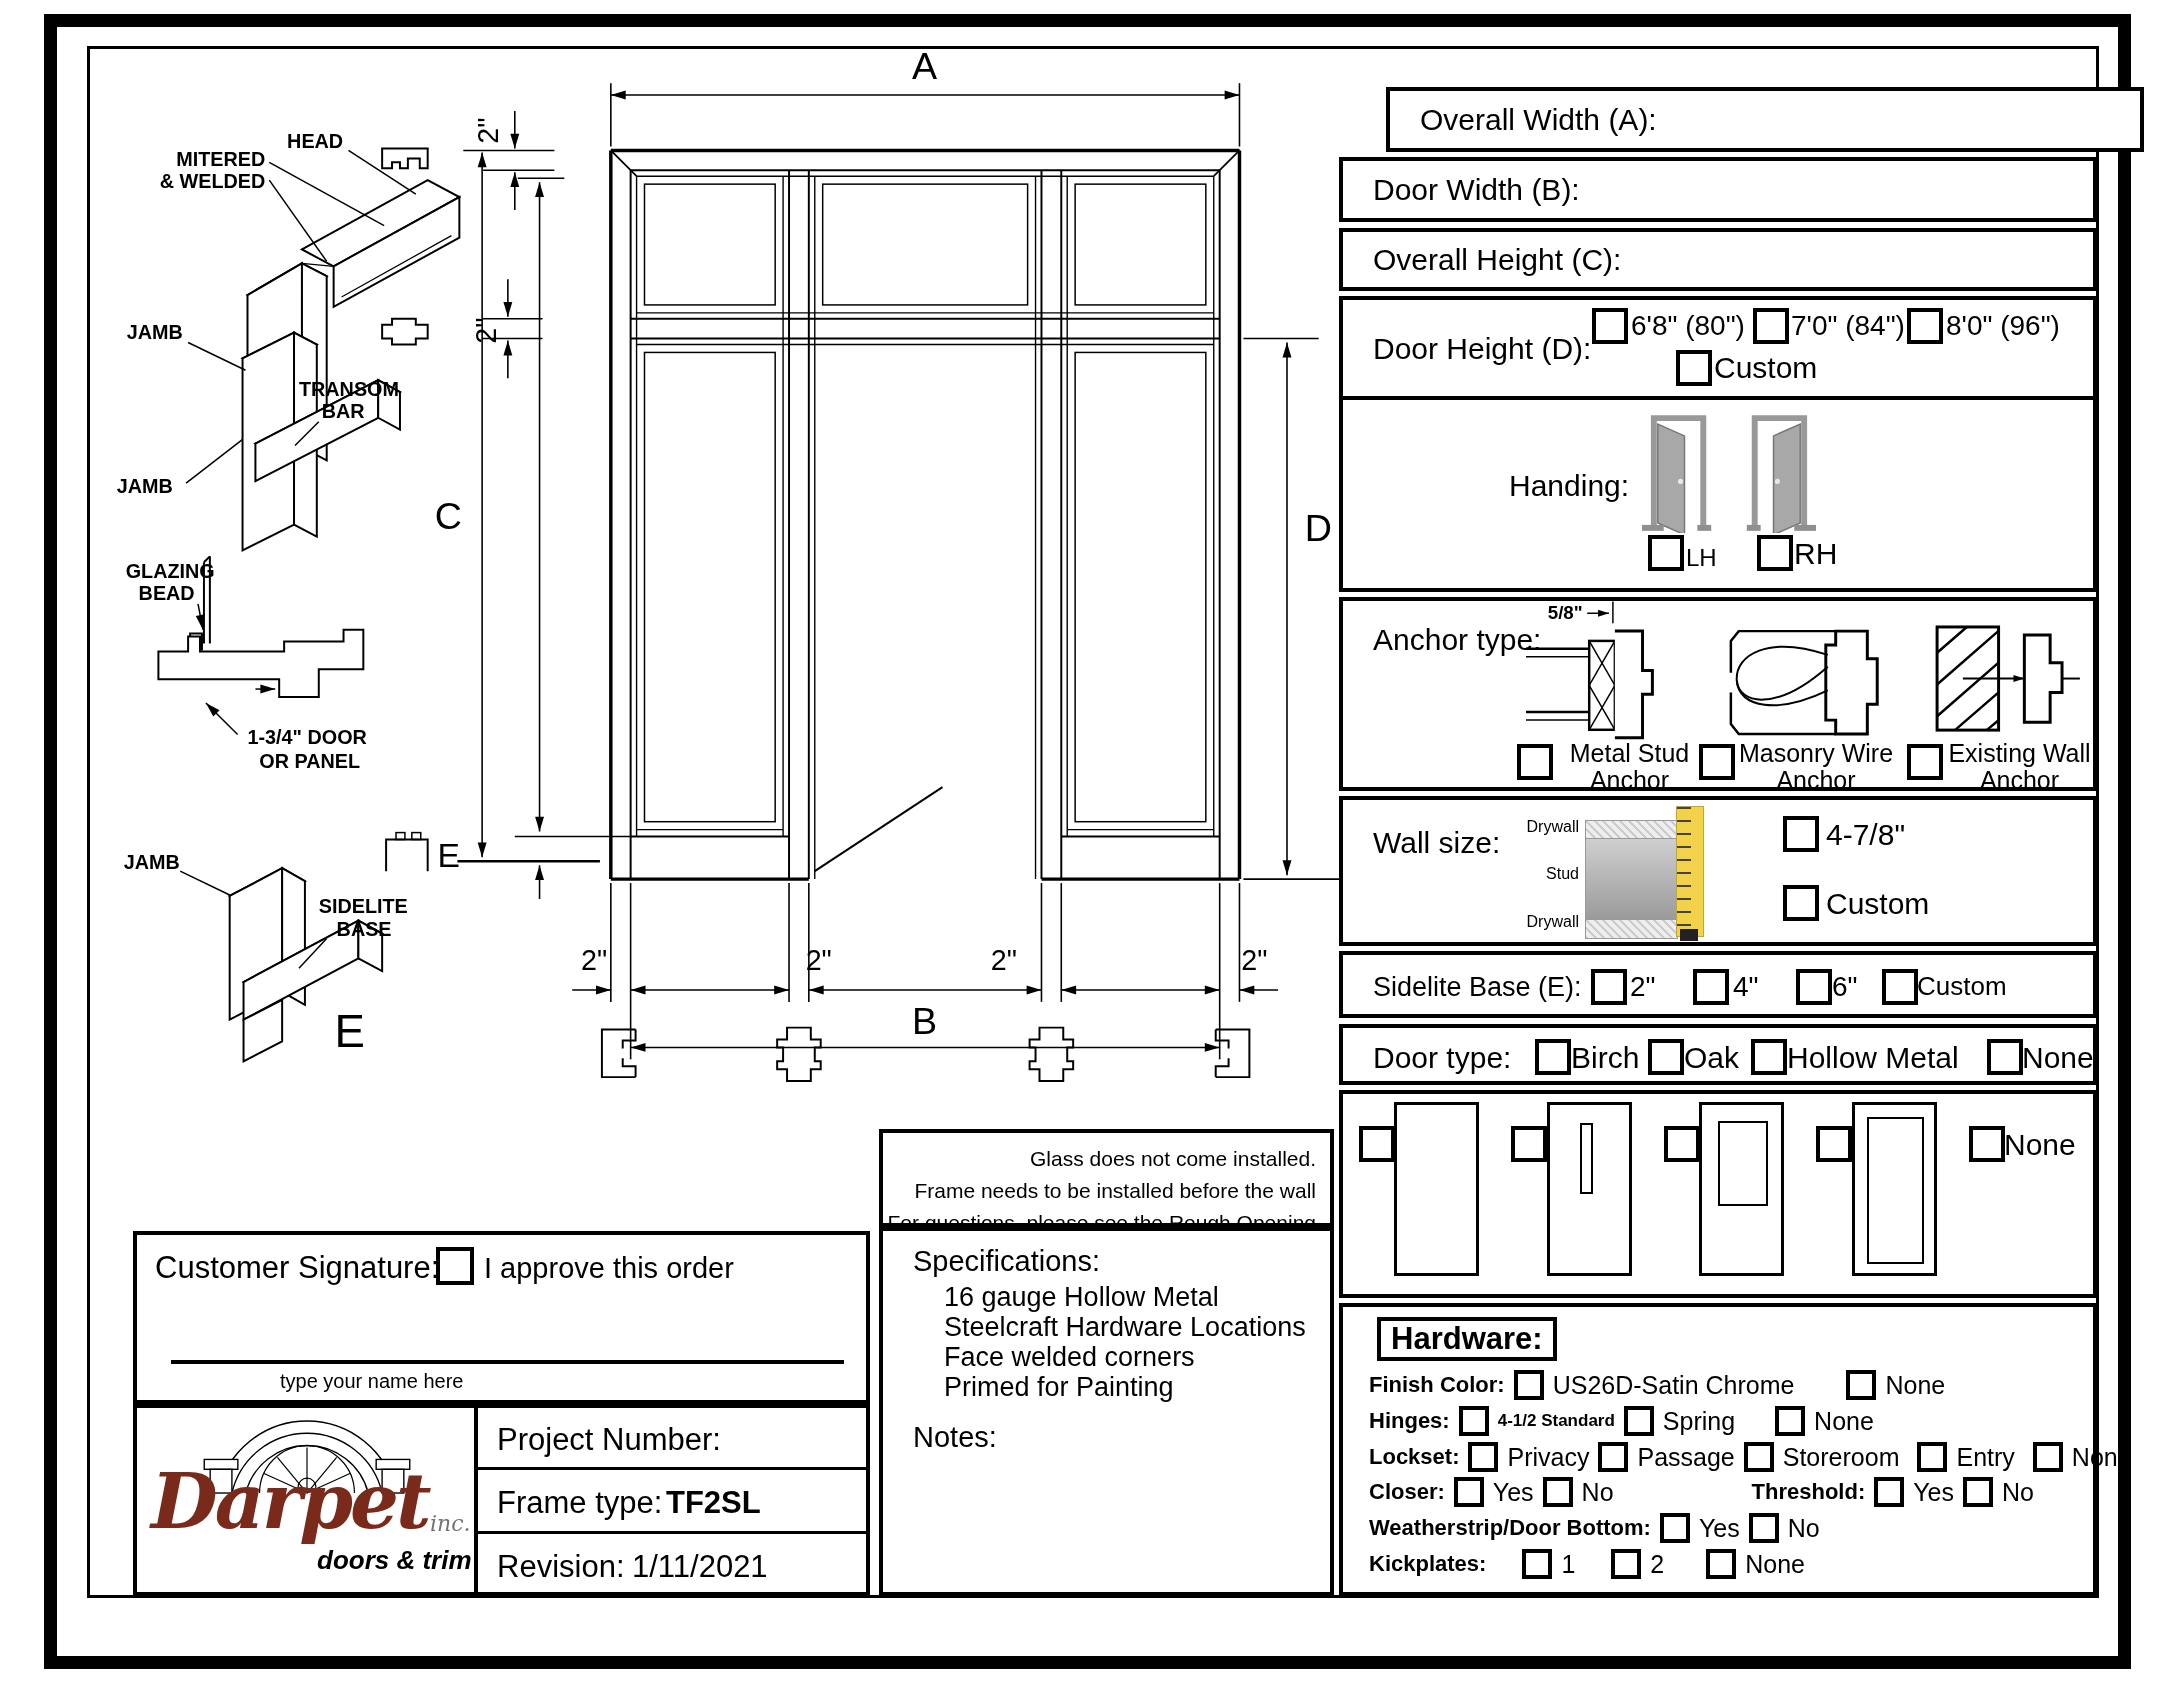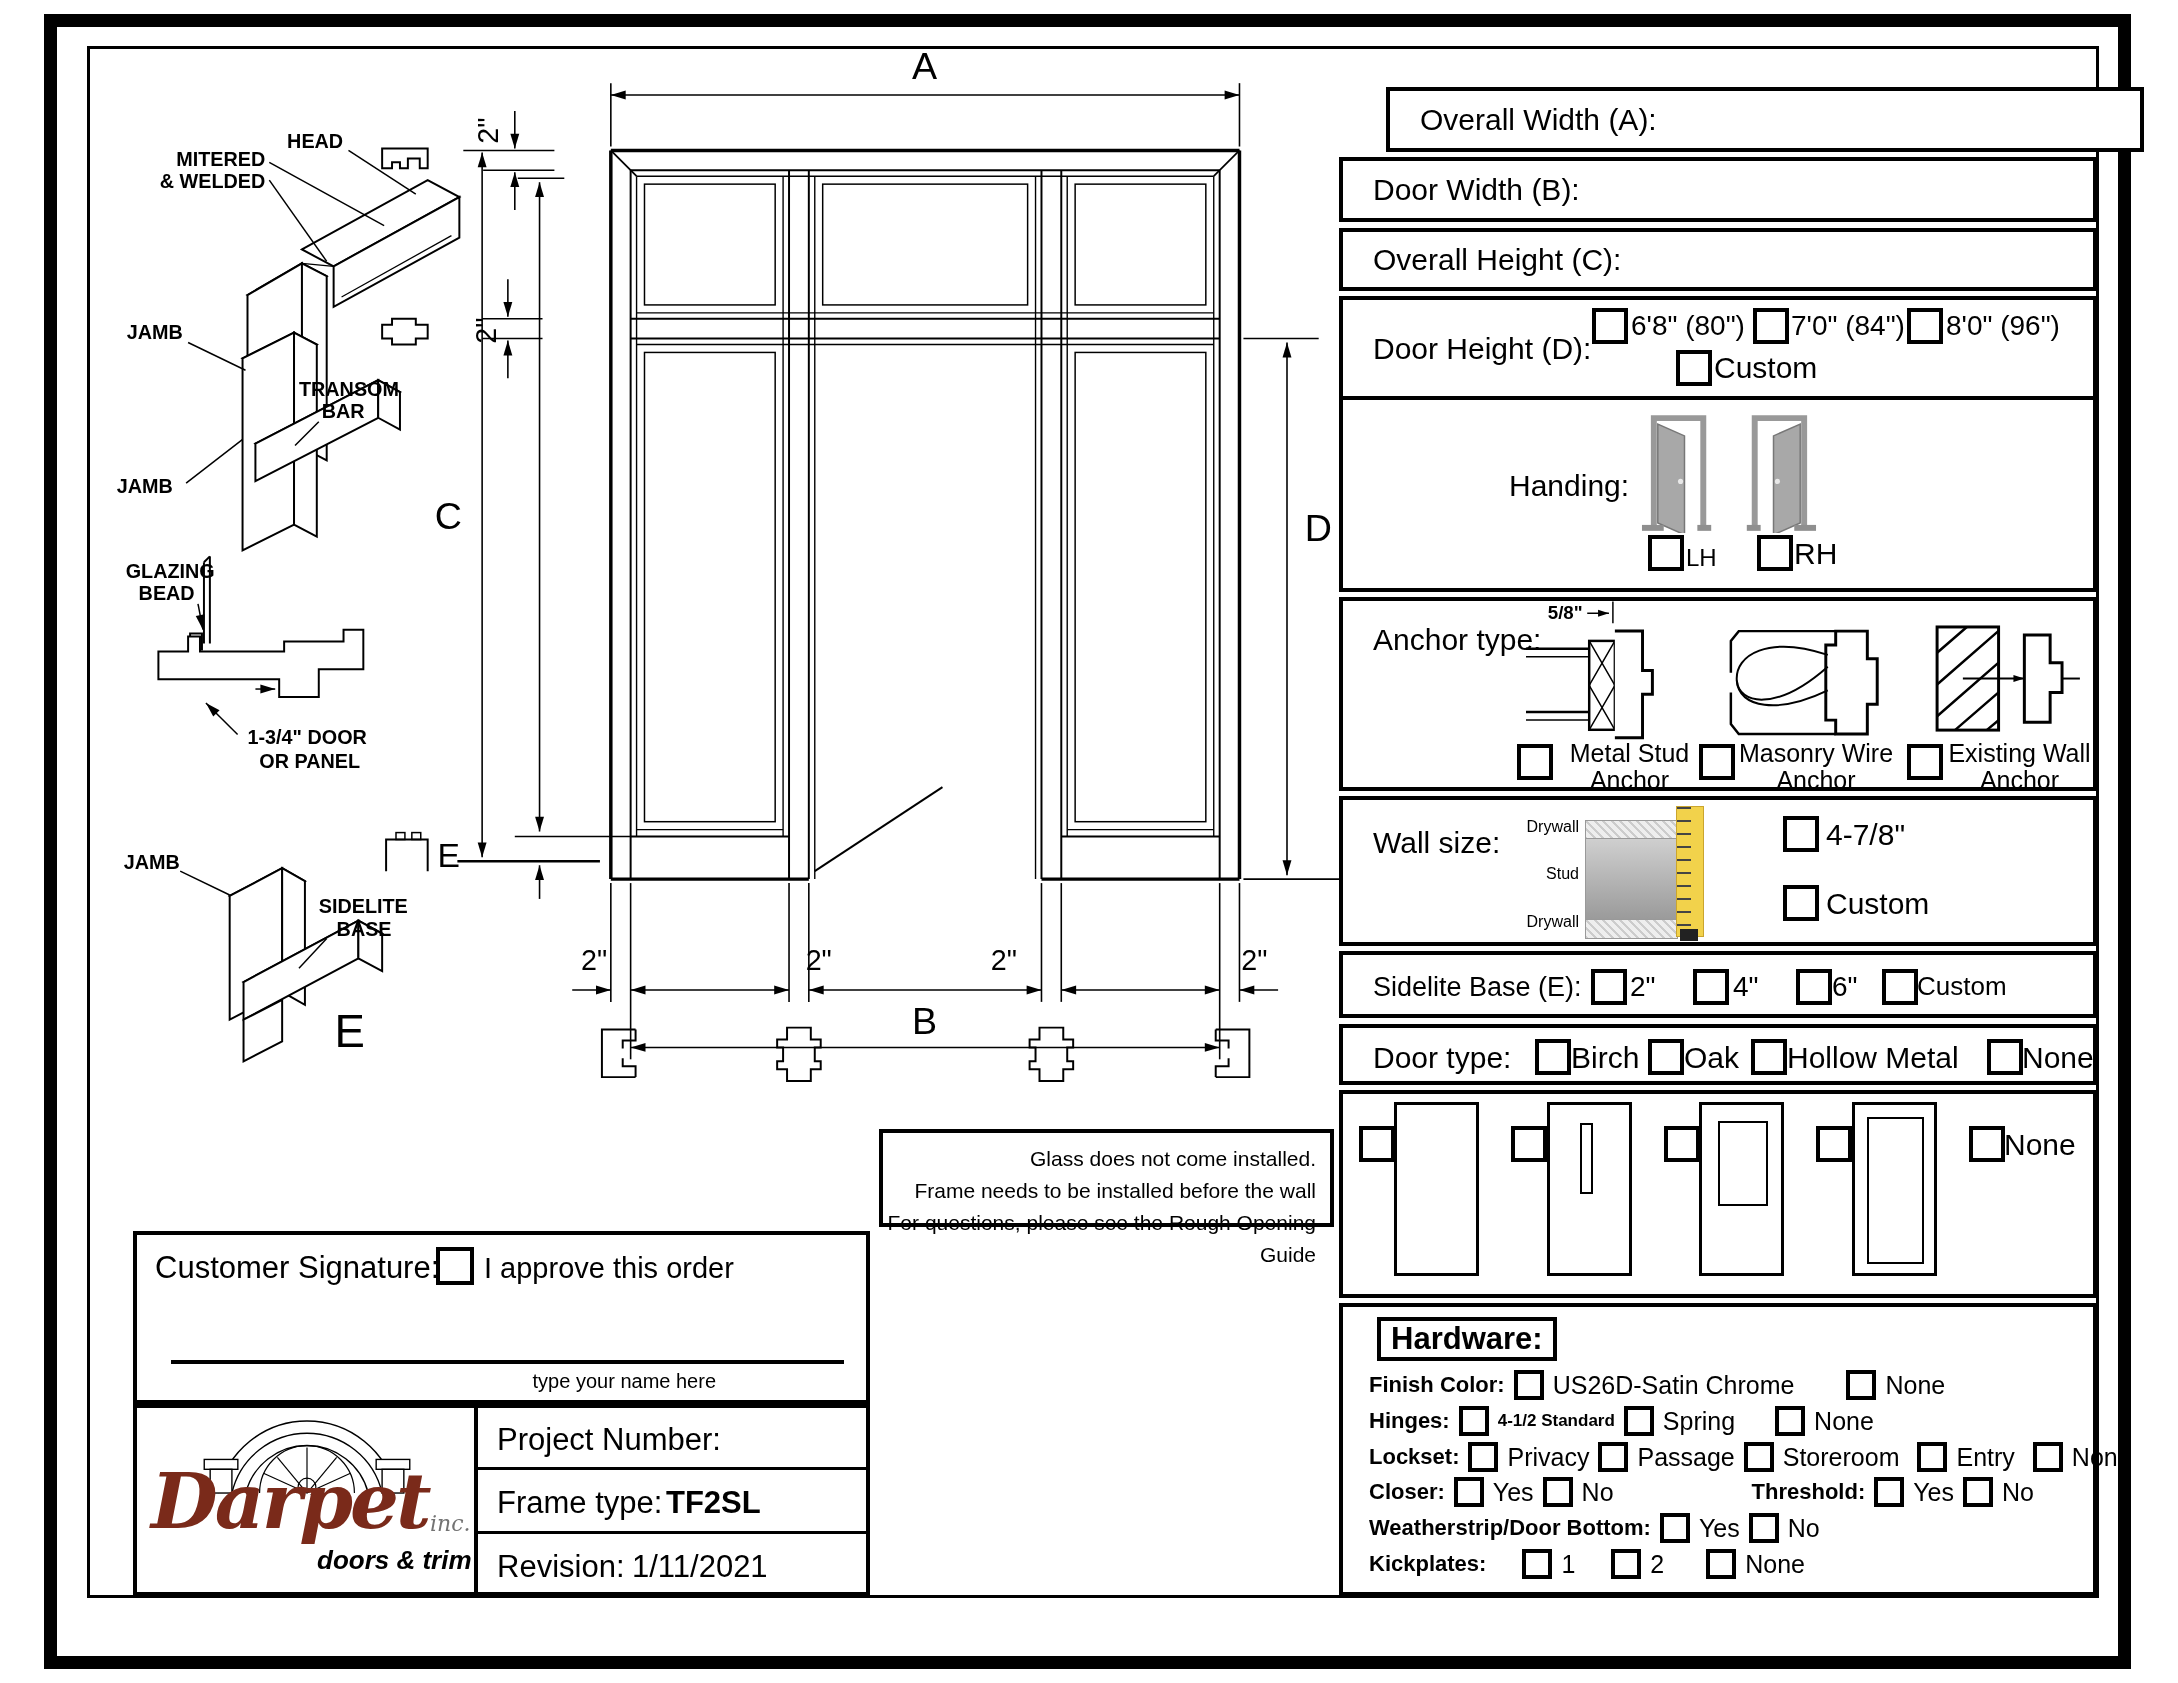--- a/index.html
+++ b/index.html
@@ -454,27 +454,37 @@
   </div>
 
   <div class="abs" style="left:879px;top:1129px;width:455px;height:98px;border:4px solid #000;box-sizing:border-box;background:#fff;">
     <div class="notebox-text">
       <div>Glass does not come installed.</div>
       <div>Frame needs to be installed before the wall</div>
       <div>For questions, please see the Rough Opening Guide</div>
     </div>
   </div>
 
+  <div class="abs" style="left:879px;top:1227px;width:455px;height:369px;border:4px solid #000;box-sizing:border-box;background:#fff;">
+    <div class="abs" style="left:30px;top:14px;font-size:29px;">Specifications:</div>
+    <div class="abs" style="left:61px;top:51px;">
+      <div class="spec-item">16 gauge Hollow Metal</div>
+      <div class="spec-item">Steelcraft Hardware Locations</div>
+      <div class="spec-item">Face welded corners</div>
+      <div class="spec-item">Primed for Painting</div>
+    </div>
+    <div class="abs" style="left:30px;top:190px;font-size:29px;">Notes:</div>
+  </div>
 
   <div class="abs" style="left:133px;top:1231px;width:737px;height:173px;border:4px solid #000;box-sizing:border-box;background:#fff;">
     <span class="abs" style="left:18px;top:15px;font-size:31px;">Customer Signature:</span>
     <span class="cb abs" style="left:299px;top:12px;width:30px;height:30px;"></span>
     <span class="abs" style="left:347px;top:17px;font-size:29px;">I approve this order</span>
     <div class="abs" style="left:34px;top:125px;width:673px;border-top:4px solid #000;"></div>
-    <div class="abs" style="left:143px;top:135px;width:436px;text-align:right;font-size:20px;">type your name here</div>
+    <div class="abs" style="left:143px;top:135px;width:436px;text-align:left;font-size:20px;">type your name here</div>
   </div>
 
   <div class="abs" style="left:133px;top:1404px;width:737px;height:192px;border:4px solid #000;box-sizing:border-box;background:#fff;">
     <div class="abs" style="left:337px;top:0;width:4px;height:184px;background:#000;"></div>
     <div class="abs" style="left:337px;top:59px;width:396px;height:3px;background:#000;"></div>
     <div class="abs" style="left:337px;top:123px;width:396px;height:3px;background:#000;"></div>
     <span class="abs" style="left:360px;top:14px;font-size:31px;">Project Number:</span>
     <span class="abs" style="left:360px;top:77px;font-size:31px;">Frame type:</span>
     <span class="abs" style="left:529px;top:77px;font-size:31px;font-weight:bold;">TF2SL</span>
     <span class="abs" style="left:360px;top:141px;font-size:31px;">Revision:</span>

